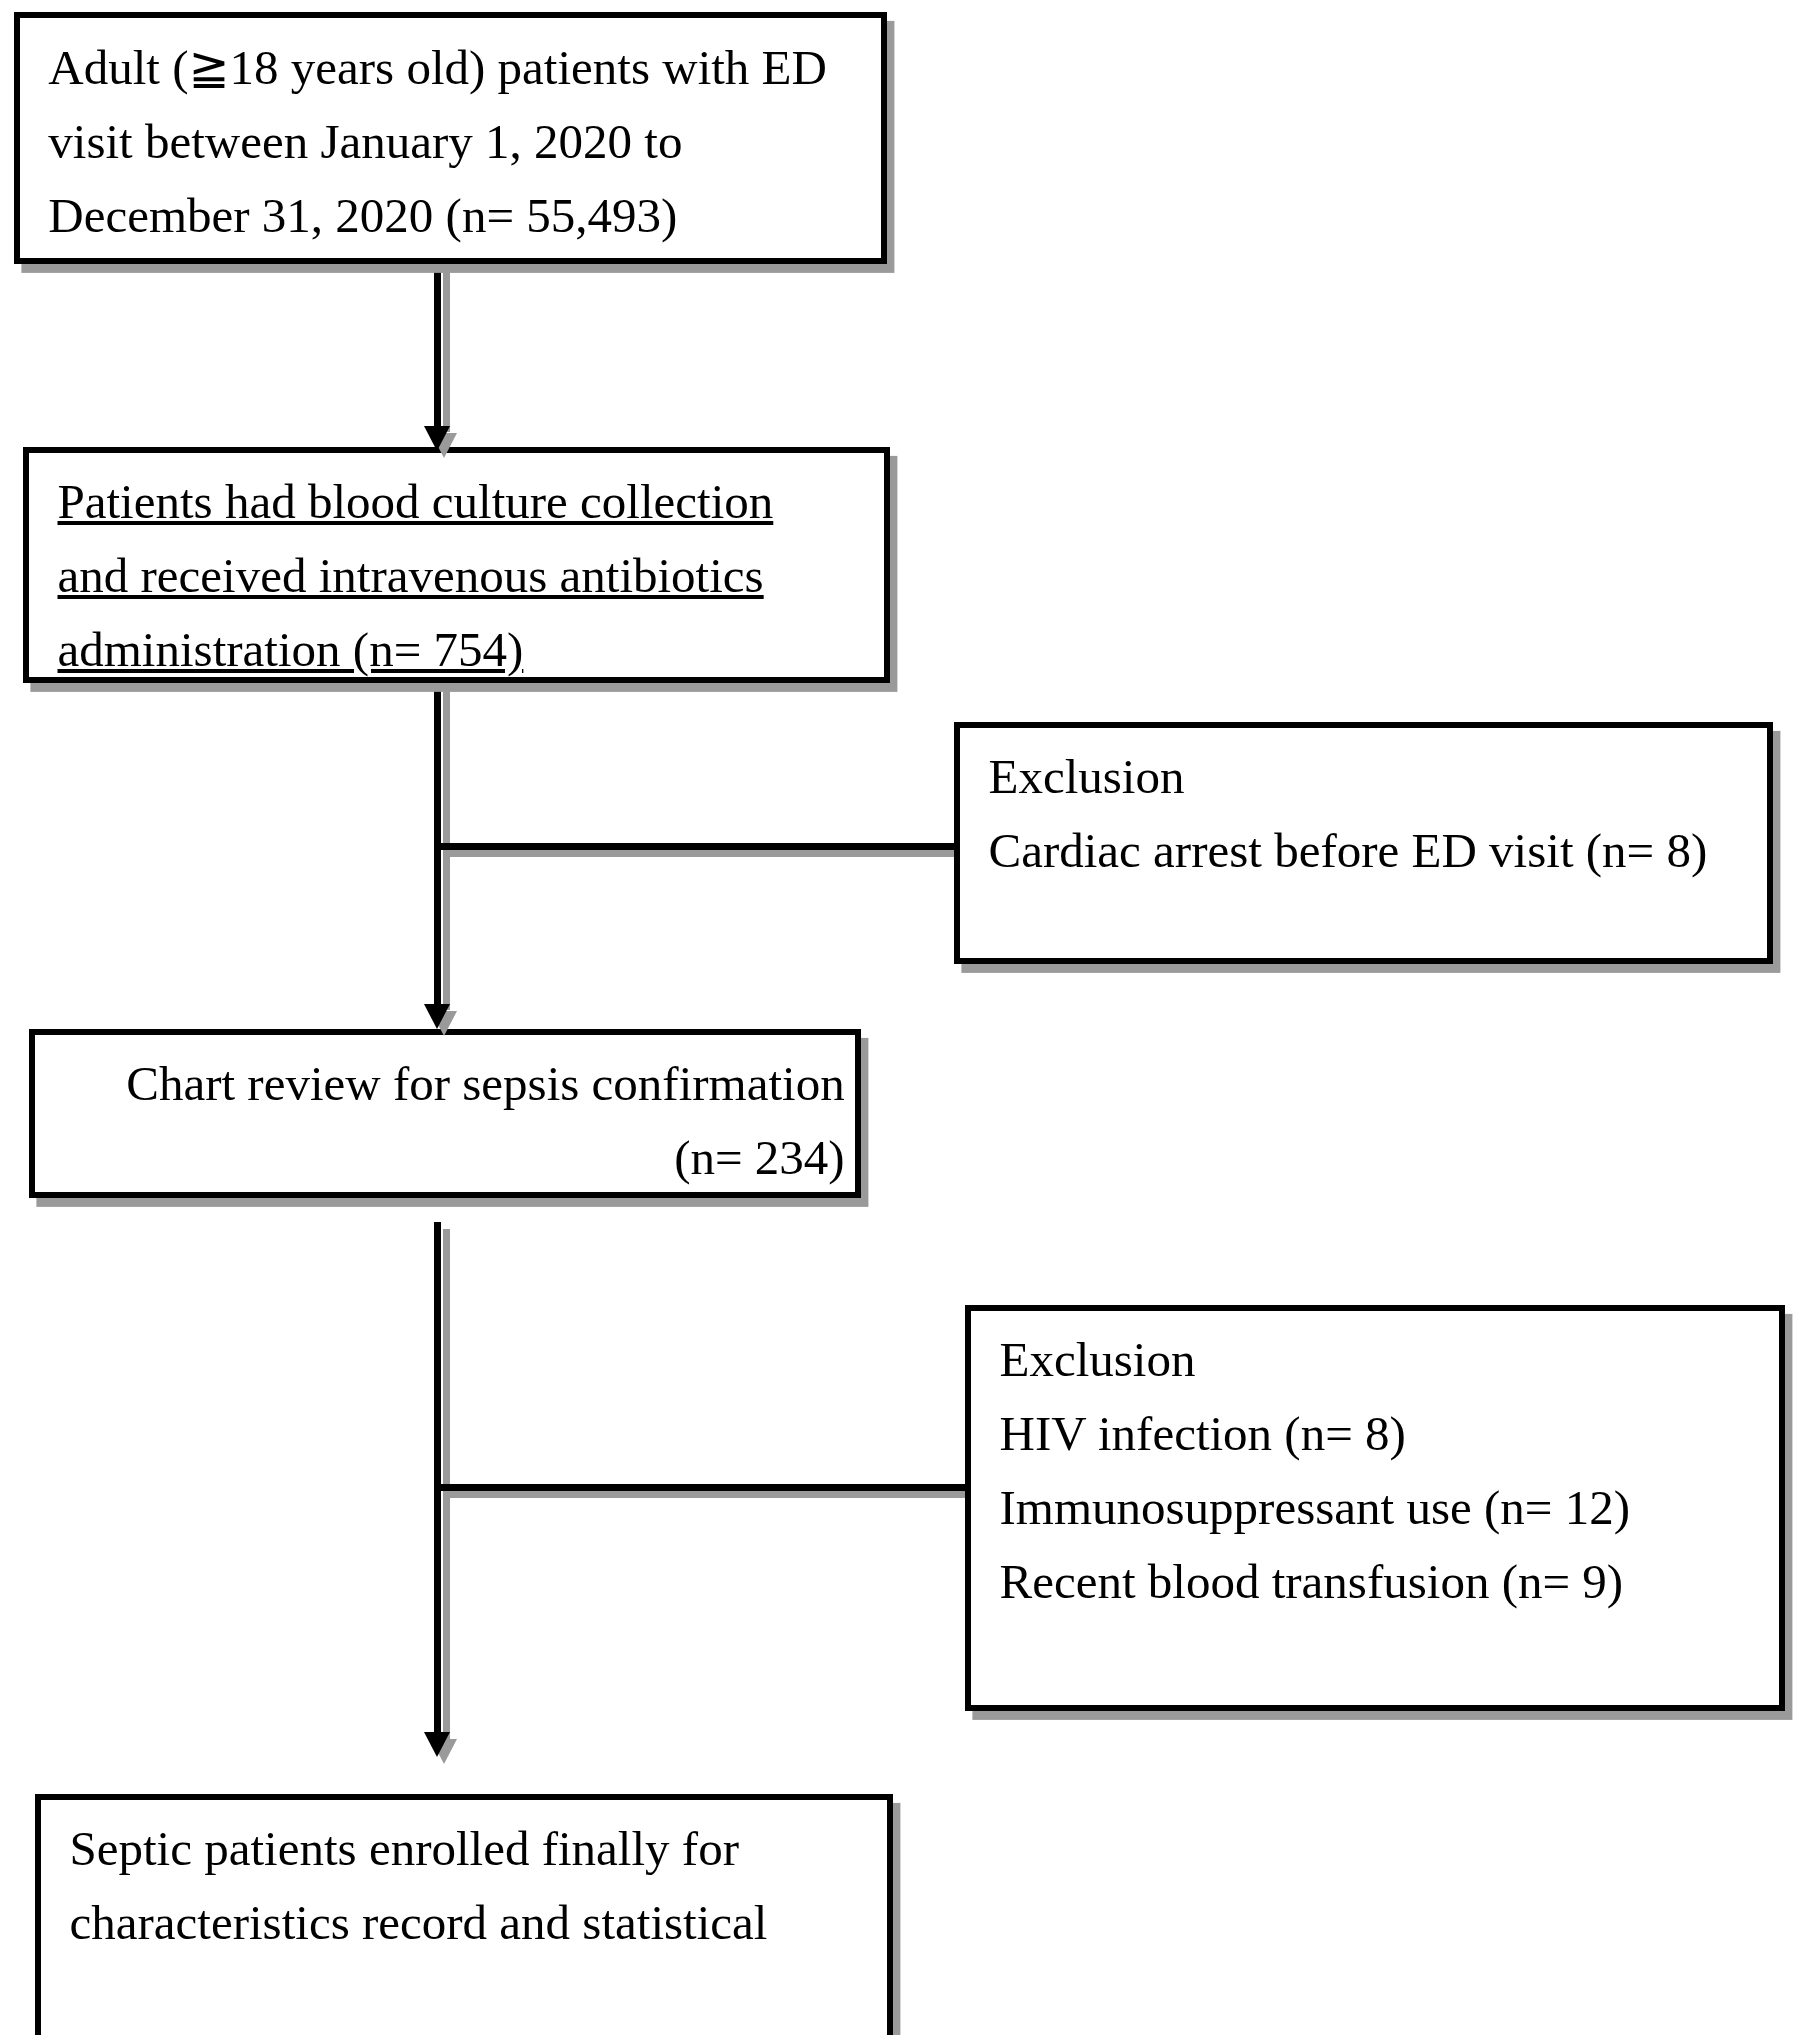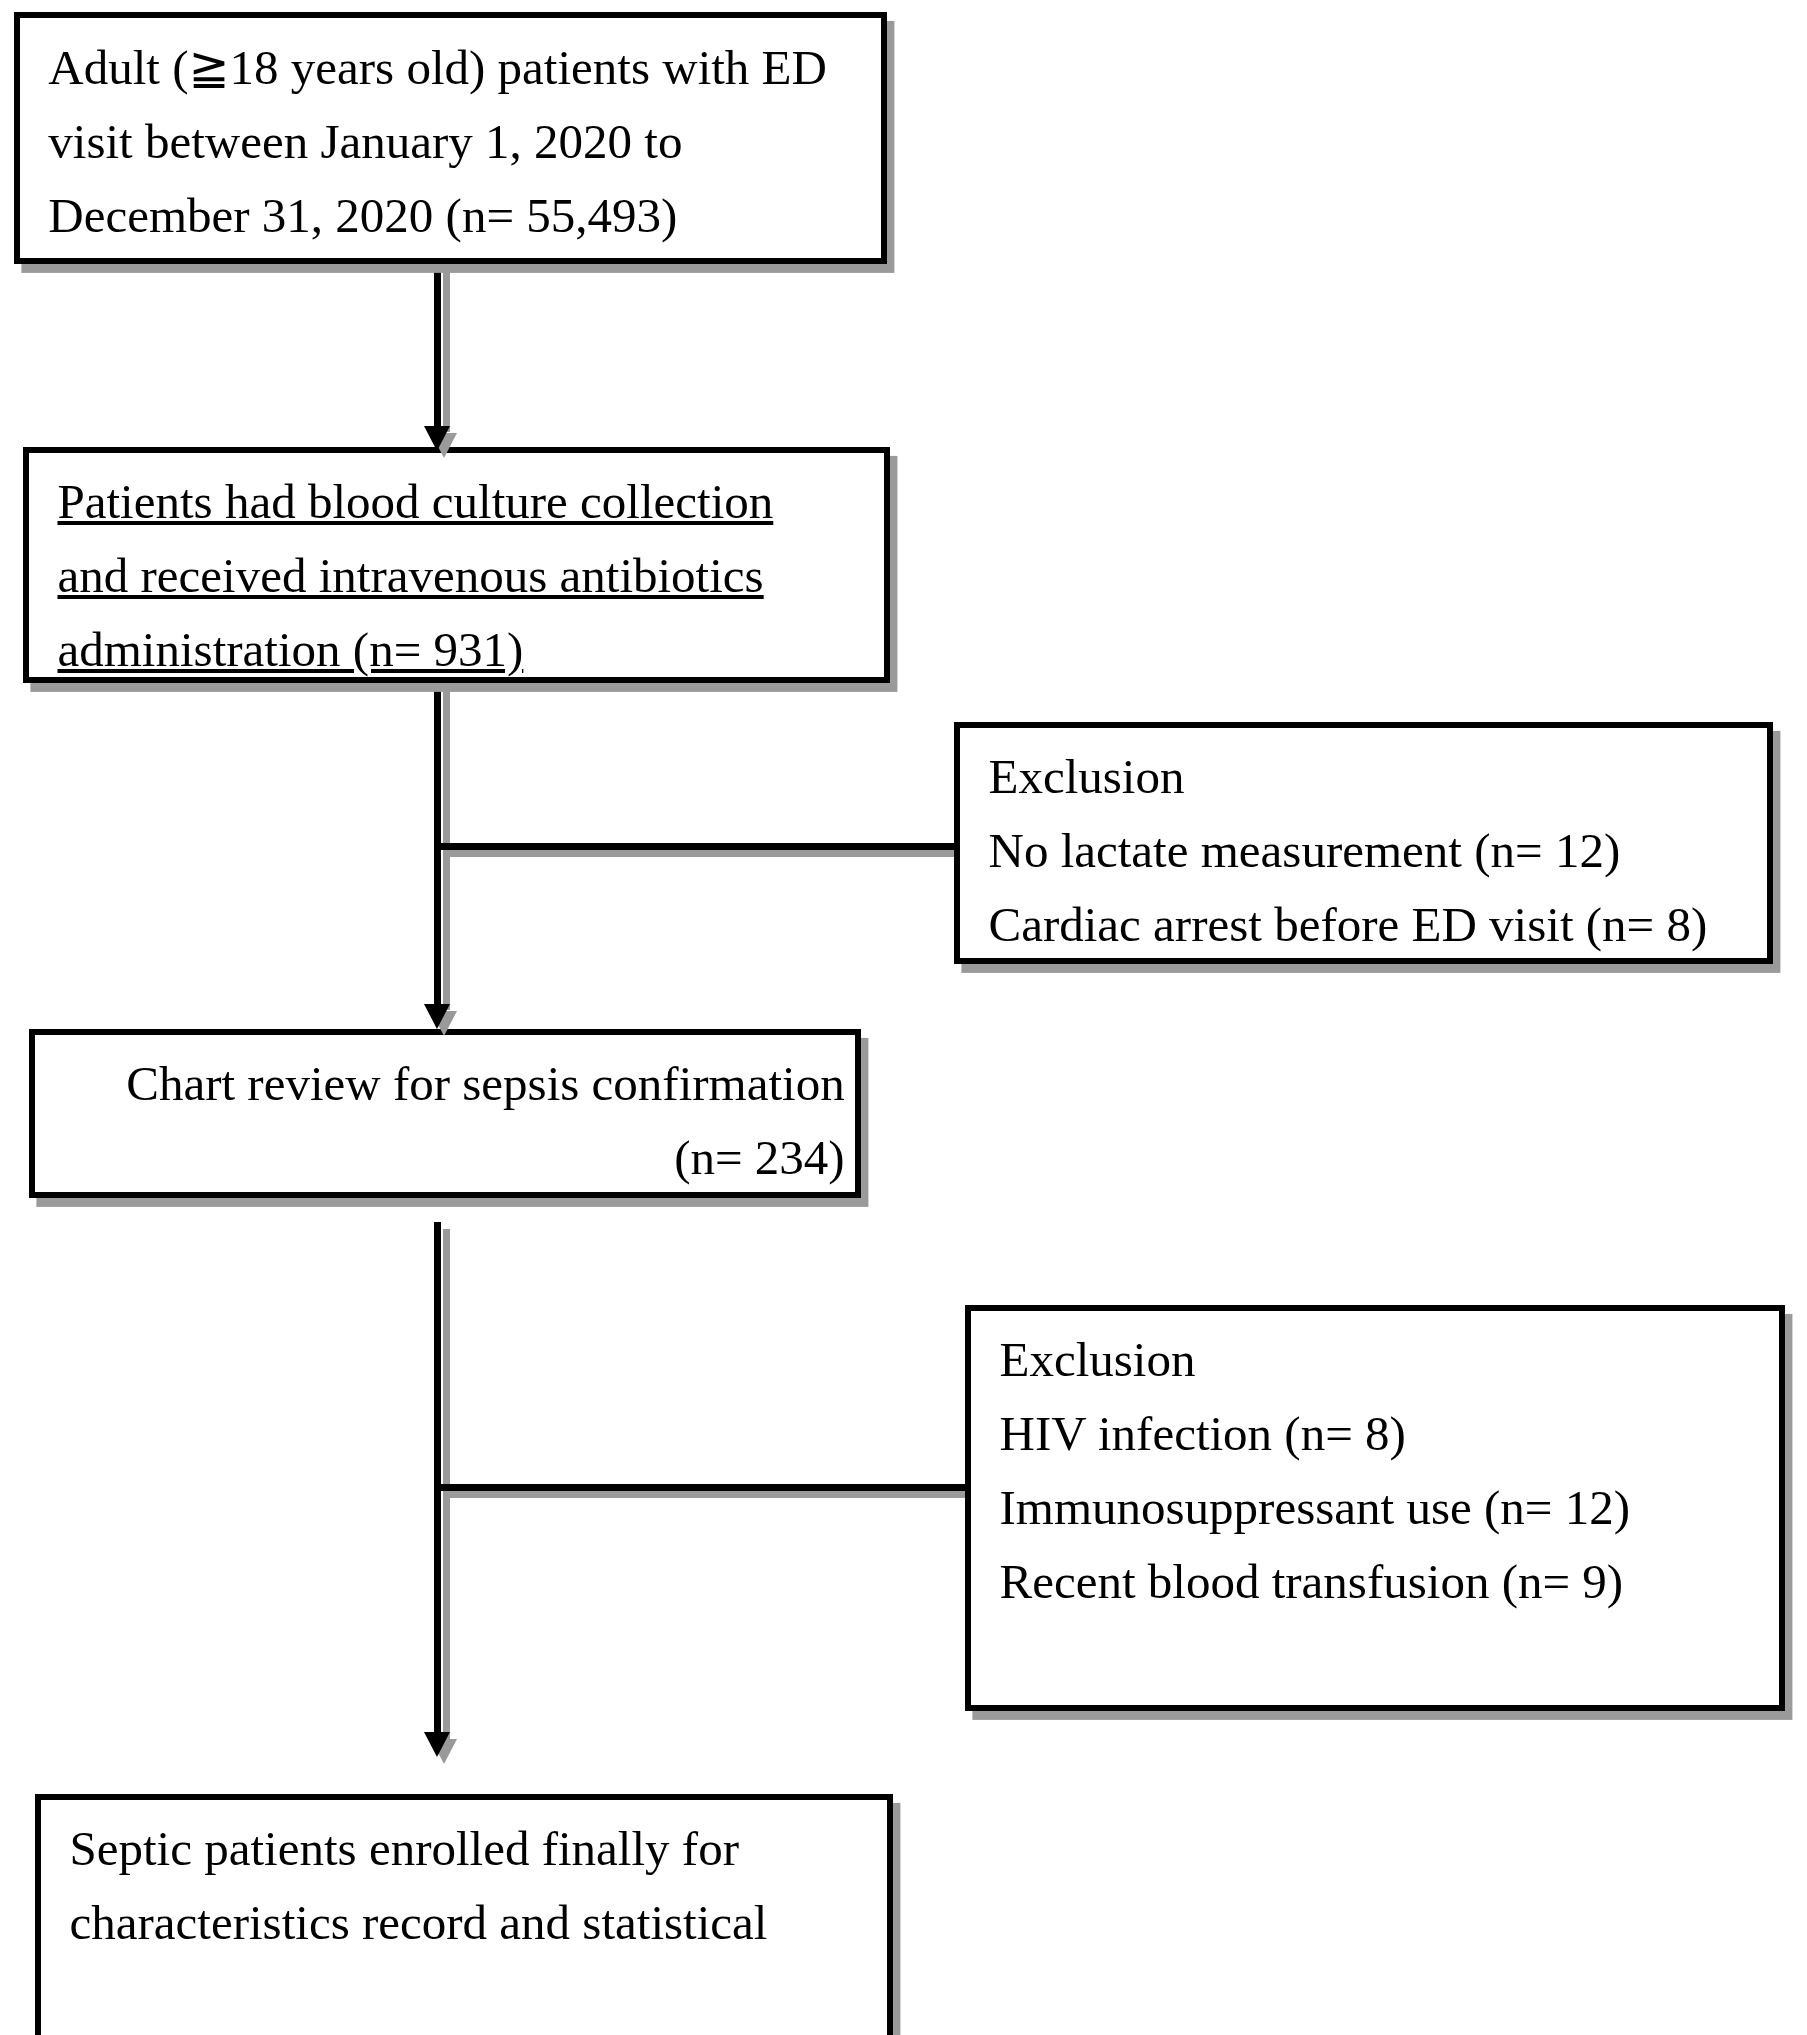--- a/index.html
+++ b/index.html
@@ -88,26 +88,25 @@
 
   <div class="box" id="box-ed-visits">
     <div class="line">Adult (≧18 years old) patients with ED</div>
     <div class="line">visit between January 1, 2020 to</div>
     <div class="line">December 31, 2020 (n= 55,493)</div>
   </div>
 
   <div class="box" id="box-blood-culture">
     <div class="line">Patients had blood culture collection</div>
     <div class="line">and received intravenous antibiotics</div>
-    <div class="line">administration (n= 931)</div>
+    <div class="line">administration (n= 754)</div>
   </div>
 
   <div class="box" id="box-exclusion-1">
     <div class="line">Exclusion</div>
-    <div class="line">No lactate measurement (n= 12)</div>
     <div class="line">Cardiac arrest before ED visit (n= 8)</div>
   </div>
 
   <div class="box" id="box-chart-review">
     <div class="line">Chart review for sepsis confirmation</div>
     <div class="line">(n= 234)</div>
   </div>
 
   <div class="box" id="box-exclusion-2">
     <div class="line">Exclusion</div>

